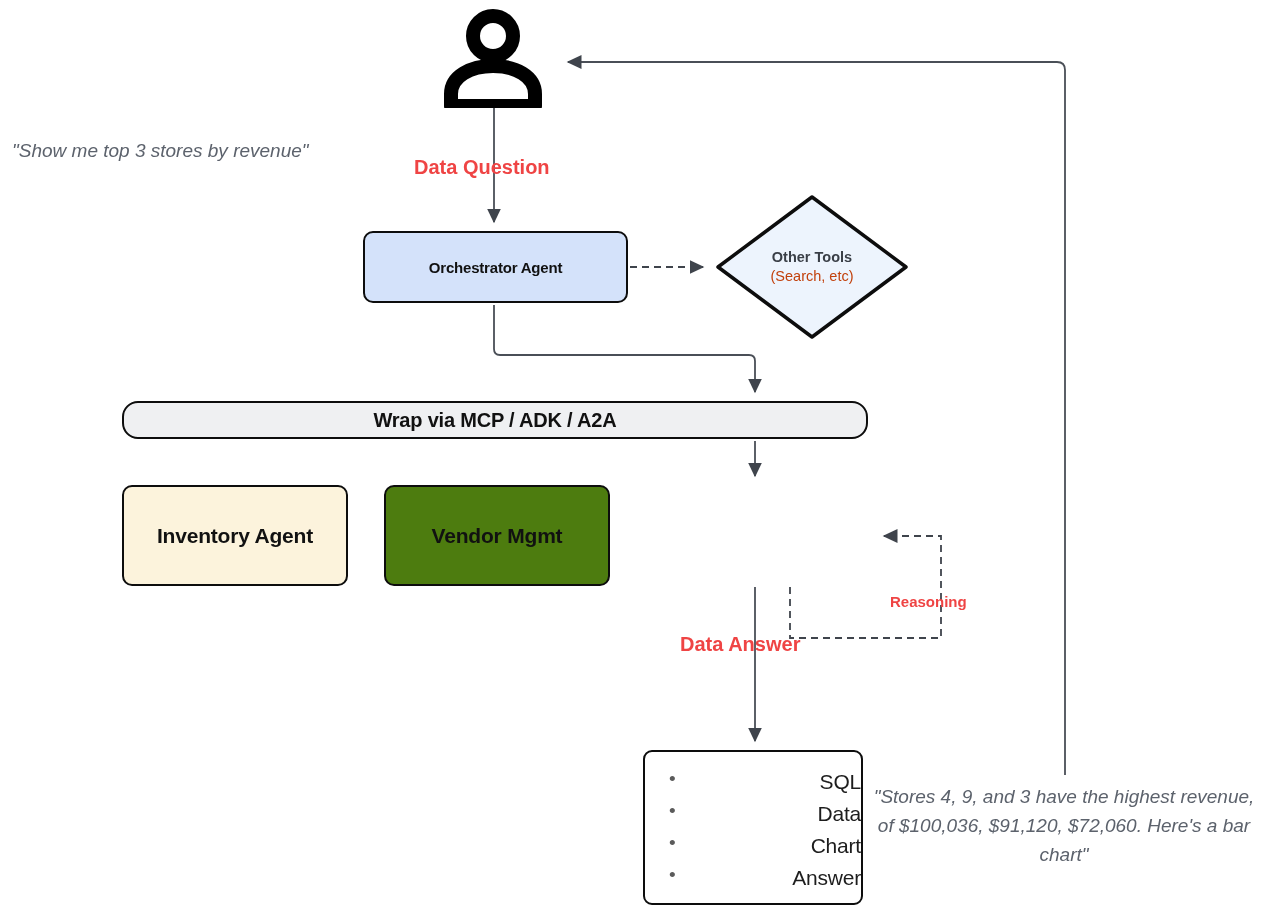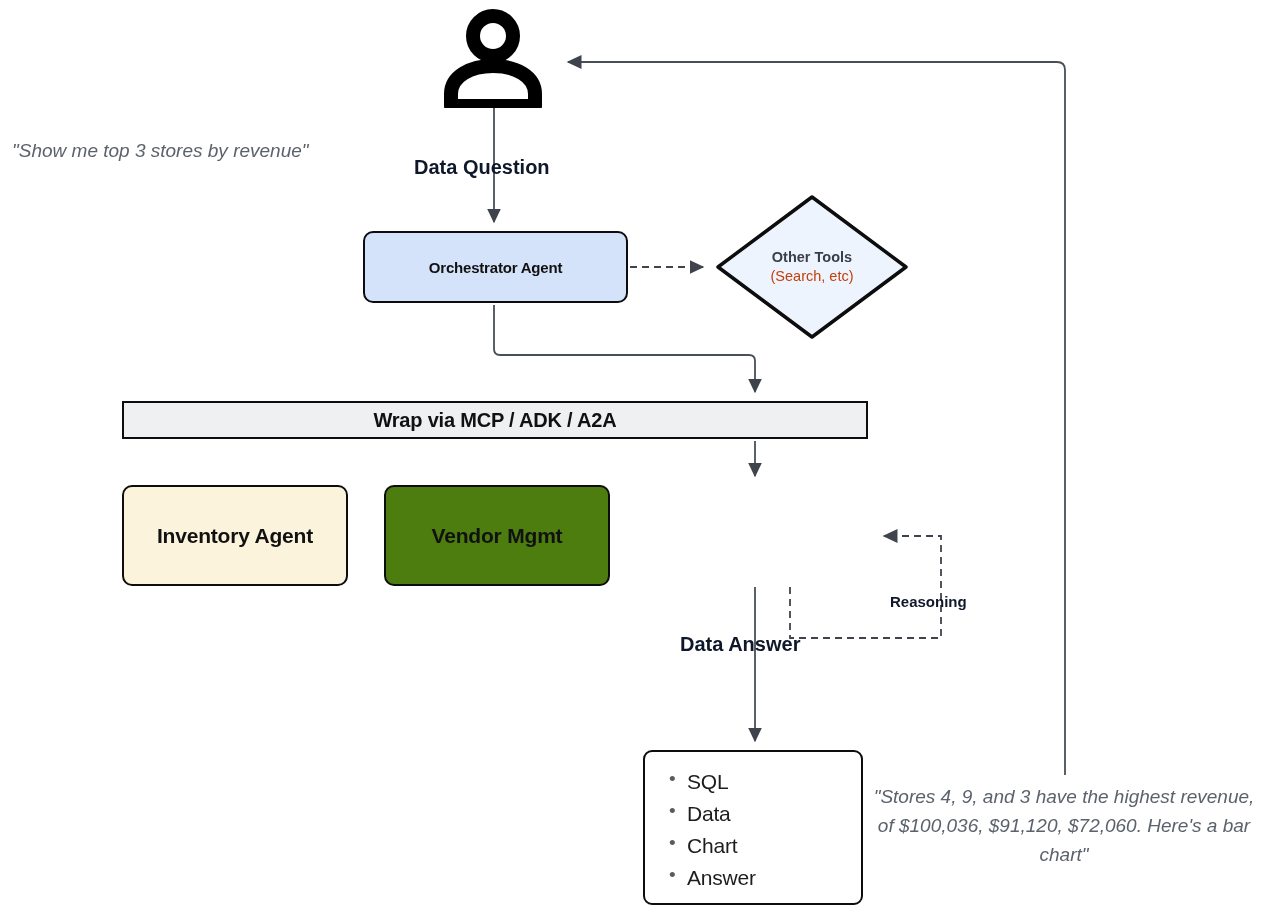--- a/index.html
+++ b/index.html
@@ -45,21 +45,21 @@
     background: #d4e2fa;
     font-size: 15px;
   }
   .node-mcp {
     left: 122px;
     top: 401px;
     width: 746px;
     height: 38px;
     background: #eff0f2;
     font-size: 20px;
-    border-radius: 0;
+    border-radius: 16px;
   }
   .node-inventory {
     left: 122px;
     top: 485px;
     width: 226px;
     height: 101px;
     background: #fcf3dc;
     font-size: 21px;
   }
   .node-vendor {
@@ -79,20 +79,21 @@
     font-size: 21px;
   }
   .node-output {
     left: 643px;
     top: 750px;
     width: 220px;
     height: 155px;
     background: #ffffff;
     display: block;
     border-radius: 9px;
+    text-align: right;
   }
   .out-list {
     list-style: none;
     margin: 0;
     padding: 14px 0 0 24px;
     font-weight: normal;
     font-size: 21px;
     color: #1d1d1d;
     line-height: 1.52;
   }
@@ -134,21 +135,21 @@
     color: #3a3f47;
   }
   .diamond-label .dl-sub {
     font-size: 14.5px;
     font-weight: normal;
     color: #c2410c;
   }
   .edge-label {
     position: absolute;
     font-weight: bold;
-    color: #0f172a;
+    color: #ef4444;
     white-space: nowrap;
   }
   .lbl-data-question {
     left: 414px;
     top: 156px;
     font-size: 20px;
   }
   .lbl-data-answer {
     left: 680px;
     top: 633px;

